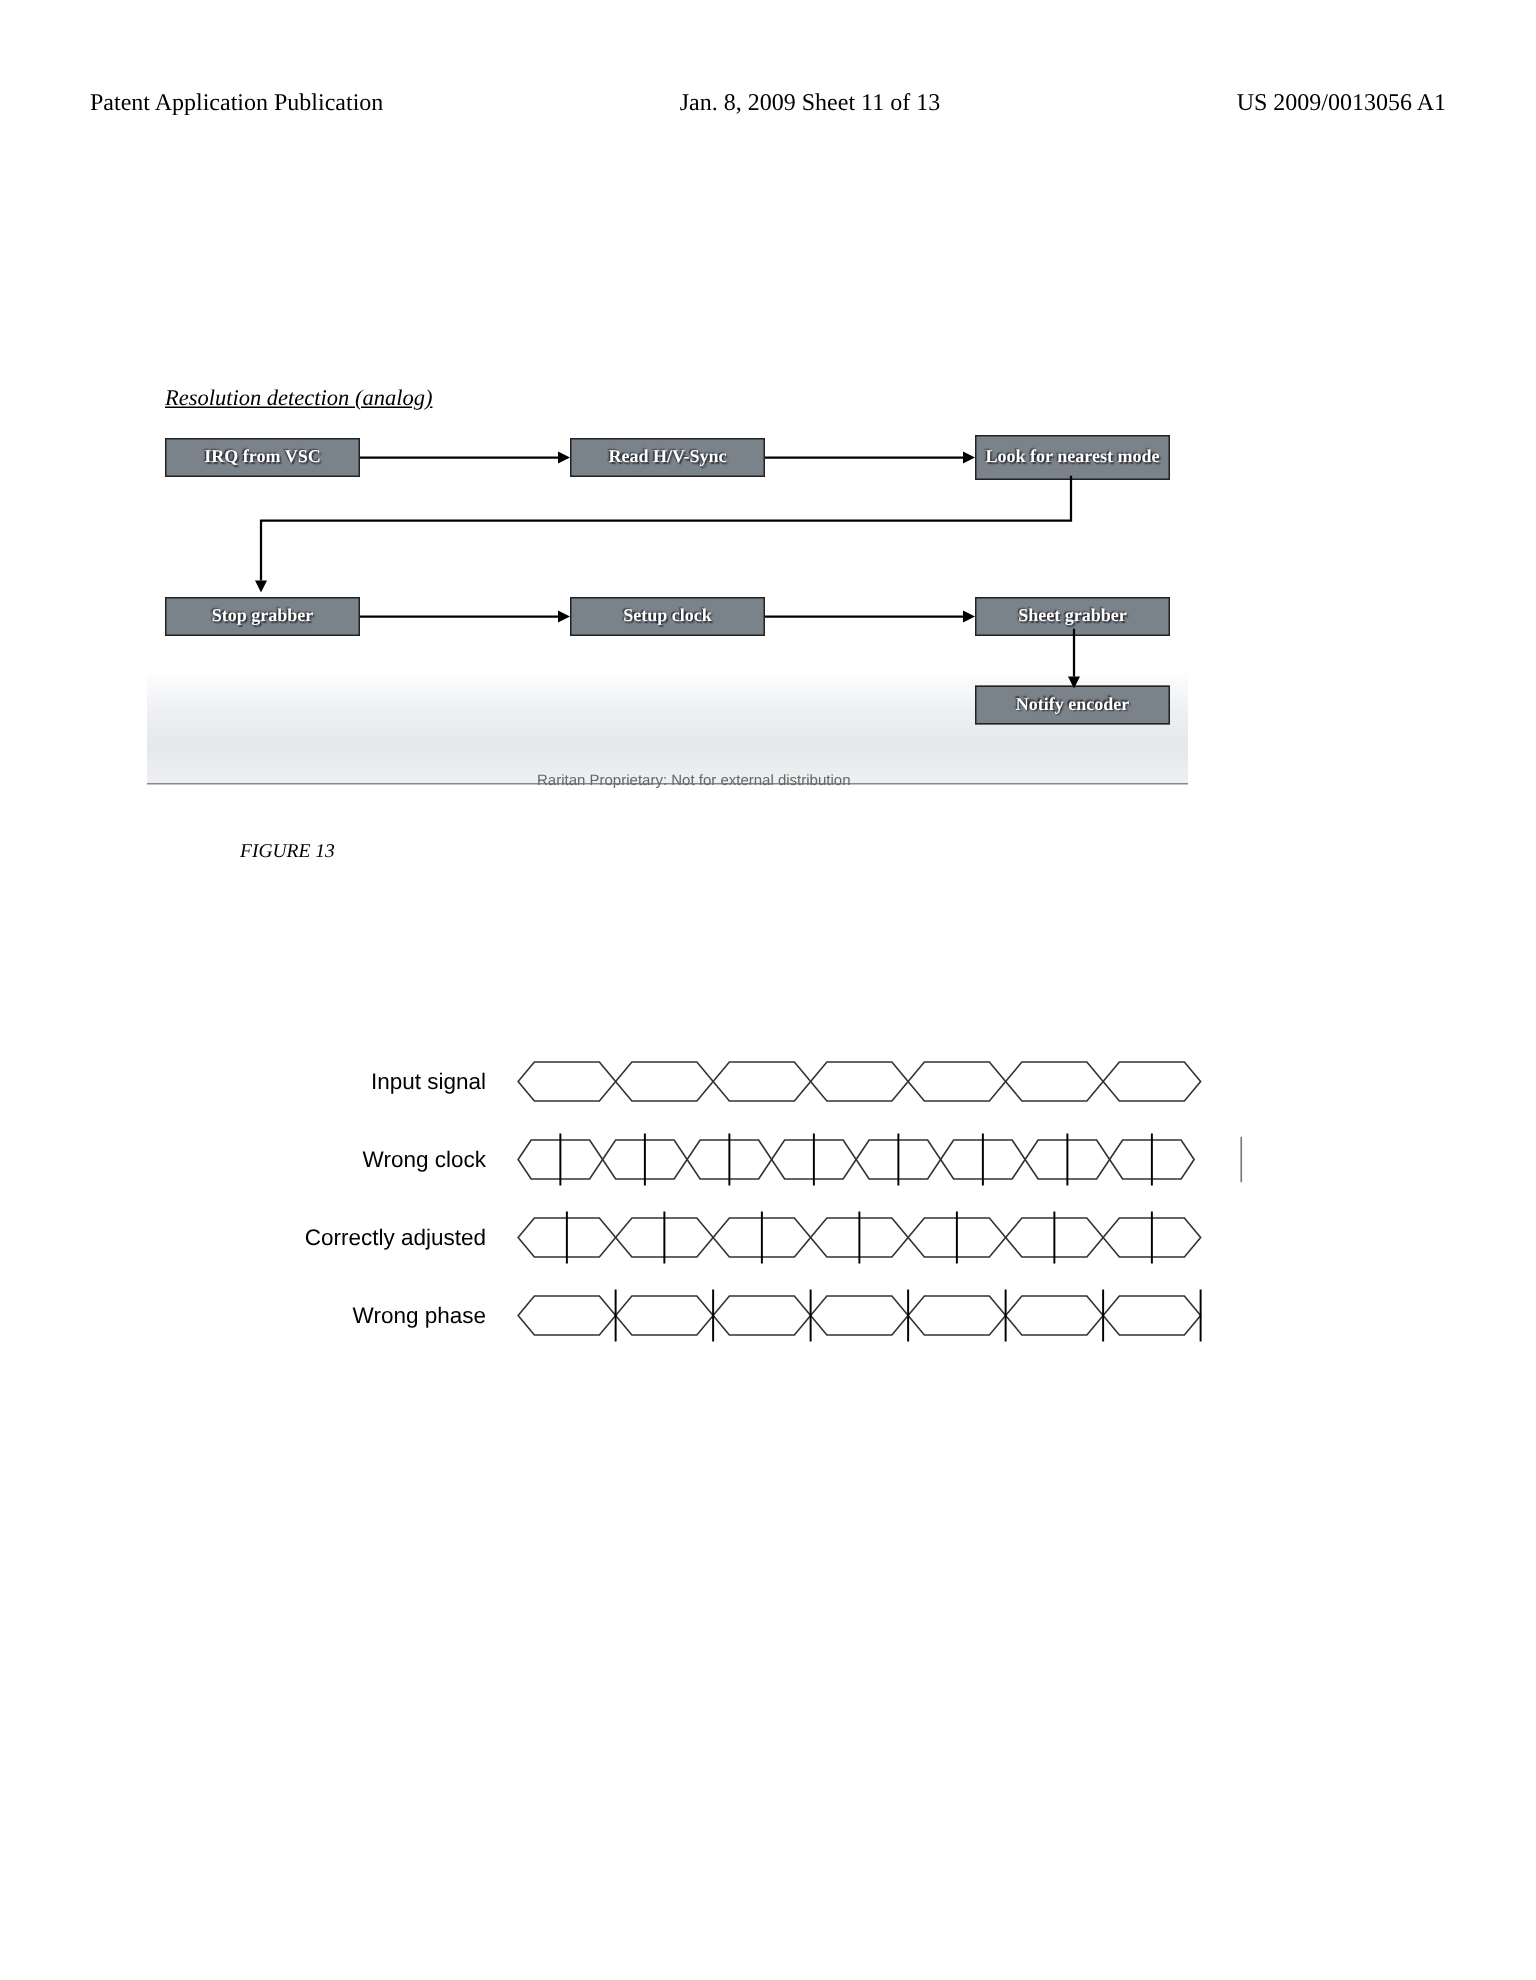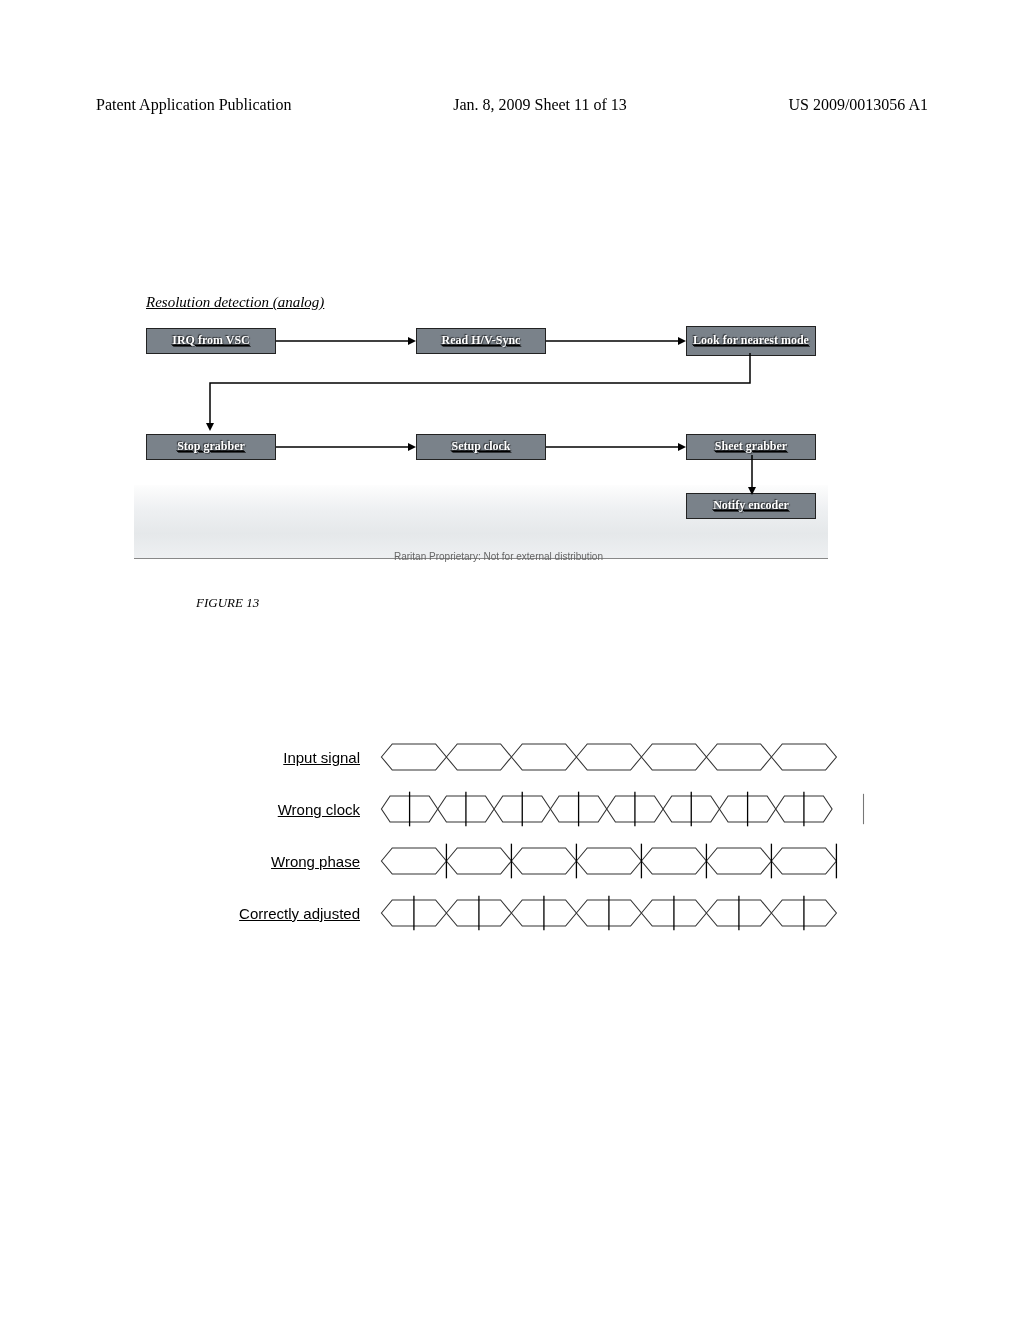--- a/index.html
+++ b/index.html
@@ -1,32 +1,32 @@
 <!DOCTYPE html>
 <html><head>
 <meta charset="utf-8">
 <style>
   * { box-sizing: border-box; }
   body { margin: 0; font-family: 'Times New Roman', Times, serif; background: #fff; color: #000; }
-  .page { width: 1024px; height: 1320px; position: relative; padding: 96px; }
+  .page { width: 1024px; height: 1320px; position: relative; padding: 60px; }
   .header { display: flex; justify-content: space-between; font-size: 16px; font-weight: normal; margin-bottom: 180px; }
   .section-title { font-size: 15px; text-decoration: underline; font-family: 'Times New Roman', serif; margin-bottom: 12px; margin-left: 50px; font-style: italic;}
-  .flowchart { margin-left: 50px; position: relative; width: 670px; height: 240px; text-decoration: underline; }
+  .flowchart { margin-left: 50px; position: relative; width: 670px; height: 240px; }
   .fc-row1 { display: flex; justify-content: space-between; align-items: center; height: 36px; }
   .fc-box { background: #7a828a; color: #fff; font-size: 12px; font-weight:600; text-shadow: 1px 1px 1px rgba(0,0,0,.6),-1px -1px 1px rgba(0,0,0,.6); border: 1px solid #222; display: flex; align-items: center; justify-content: center; text-align: center; line-height: 1.1; padding:3px 4px; }
   .box-w { width: 130px; height: 26px; }
   .box-w2 { width: 130px; height: 30px; }
   .fc-arrow { position: absolute; }
   .fc-row2 { display: flex; justify-content: space-between; align-items: center; height: 36px; margin-top: 70px;}
   .notifyrow { display: flex; justify-content: flex-end; margin-top: 28px;}
   .grey-band { position: absolute; left: -12px; right: -12px; height: 74px; background: linear-gradient(#fdfdfd,#eef0f2,#e5e8ea,#eef0f2); top: 162px; z-index: -1; border-bottom:1px solid #888;}
   .propr { position: absolute; top: 228px; left: 248px; font-size: 10px; color: #666; font-family: Arial, sans-serif;}
   .fig-caption { font-family: 'Times New Roman', serif; font-style: italic; font-size: 13px; margin-left: 100px; margin-top: 32px; }
   .fig14 { margin-top: 120px; margin-left: 100px; width: 700px; }
-  .sigrow { display: flex; align-items: center; height: 52px; text-decoration: underline; }
+  .sigrow { display: flex; align-items: center; height: 52px; }
   .siglabel { width: 180px; text-align: right; padding-right: 16px; font-family: Arial, sans-serif; font-size: 15px; }
   .sigsvg { flex: 1; height: 44px; }
 </style>
 </head>
 <body>
 
 <div class="page">
   <div class="header">
     <span>Patent Application Publication</span>
     <span>Jan. 8, 2009  Sheet 11 of 13</span>
@@ -126,20 +126,43 @@
             <line x1="291" y1="4" x2="291" y2="36"></line>
             <line x1="343" y1="4" x2="343" y2="36"></line>
             <line x1="395" y1="4" x2="395" y2="36"></line>
         </g>
         <g stroke="#777" stroke-width="1">
             <line x1="450" y1="6" x2="450" y2="34"></line>
           </g>
       </svg>
     </div>
     <div class="sigrow">
+      <div class="siglabel">Correctly adjusted</div>
+      <svg class="sigsvg" viewBox="0 0 480 40">
+        <g stroke="#333" stroke-width="1" fill="none">
+          <path d="M5 20 L15 8 L55 8 L65 20 L55 32 L15 32 Z"></path>
+          <path d="M65 20 L75 8 L115 8 L125 20 L115 32 L75 32 Z"></path>
+          <path d="M125 20 L135 8 L175 8 L185 20 L175 32 L135 32 Z"></path>
+          <path d="M185 20 L195 8 L235 8 L245 20 L235 32 L195 32 Z"></path>
+          <path d="M245 20 L255 8 L295 8 L305 20 L295 32 L255 32 Z"></path>
+          <path d="M305 20 L315 8 L355 8 L365 20 L355 32 L315 32 Z"></path>
+          <path d="M365 20 L375 8 L415 8 L425 20 L415 32 L375 32 Z"></path>
+        </g>
+        <g stroke="#000" stroke-width="1.2">
+          <line x1="35" y1="4" x2="35" y2="36"></line>
+            <line x1="95" y1="4" x2="95" y2="36"></line>
+            <line x1="155" y1="4" x2="155" y2="36"></line>
+            <line x1="215" y1="4" x2="215" y2="36"></line>
+            <line x1="275" y1="4" x2="275" y2="36"></line>
+            <line x1="335" y1="4" x2="335" y2="36"></line>
+            <line x1="395" y1="4" x2="395" y2="36"></line>
+        </g>
+      </svg>
+    </div>
+    <div class="sigrow">
       <div class="siglabel">Wrong phase</div>
       <svg class="sigsvg" viewBox="0 0 480 40">
         <g stroke="#333" stroke-width="1" fill="none">
           <path d="M5 20 L15 8 L55 8 L65 20 L55 32 L15 32 Z"></path>
           <path d="M65 20 L75 8 L115 8 L125 20 L115 32 L75 32 Z"></path>
           <path d="M125 20 L135 8 L175 8 L185 20 L175 32 L135 32 Z"></path>
           <path d="M185 20 L195 8 L235 8 L245 20 L235 32 L195 32 Z"></path>
           <path d="M245 20 L255 8 L295 8 L305 20 L295 32 L255 32 Z"></path>
           <path d="M305 20 L315 8 L355 8 L365 20 L355 32 L315 32 Z"></path>
           <path d="M365 20 L375 8 L415 8 L425 20 L415 32 L375 32 Z"></path>
@@ -148,38 +171,15 @@
           <line x1="65" y1="4" x2="65" y2="36"></line>
             <line x1="125" y1="4" x2="125" y2="36"></line>
             <line x1="185" y1="4" x2="185" y2="36"></line>
             <line x1="245" y1="4" x2="245" y2="36"></line>
             <line x1="305" y1="4" x2="305" y2="36"></line>
             <line x1="365" y1="4" x2="365" y2="36"></line>
             <line x1="425" y1="4" x2="425" y2="36"></line>
         </g>
       </svg>
     </div>
-    <div class="sigrow">
-      <div class="siglabel">Correctly adjusted</div>
-      <svg class="sigsvg" viewBox="0 0 480 40">
-        <g stroke="#333" stroke-width="1" fill="none">
-          <path d="M5 20 L15 8 L55 8 L65 20 L55 32 L15 32 Z"></path>
-          <path d="M65 20 L75 8 L115 8 L125 20 L115 32 L75 32 Z"></path>
-          <path d="M125 20 L135 8 L175 8 L185 20 L175 32 L135 32 Z"></path>
-          <path d="M185 20 L195 8 L235 8 L245 20 L235 32 L195 32 Z"></path>
-          <path d="M245 20 L255 8 L295 8 L305 20 L295 32 L255 32 Z"></path>
-          <path d="M305 20 L315 8 L355 8 L365 20 L355 32 L315 32 Z"></path>
-          <path d="M365 20 L375 8 L415 8 L425 20 L415 32 L375 32 Z"></path>
-        </g>
-        <g stroke="#000" stroke-width="1.2">
-          <line x1="35" y1="4" x2="35" y2="36"></line>
-            <line x1="95" y1="4" x2="95" y2="36"></line>
-            <line x1="155" y1="4" x2="155" y2="36"></line>
-            <line x1="215" y1="4" x2="215" y2="36"></line>
-            <line x1="275" y1="4" x2="275" y2="36"></line>
-            <line x1="335" y1="4" x2="335" y2="36"></line>
-            <line x1="395" y1="4" x2="395" y2="36"></line>
-        </g>
-      </svg>
-    </div>
   </div>
 
 </div>
 
 </body></html>

